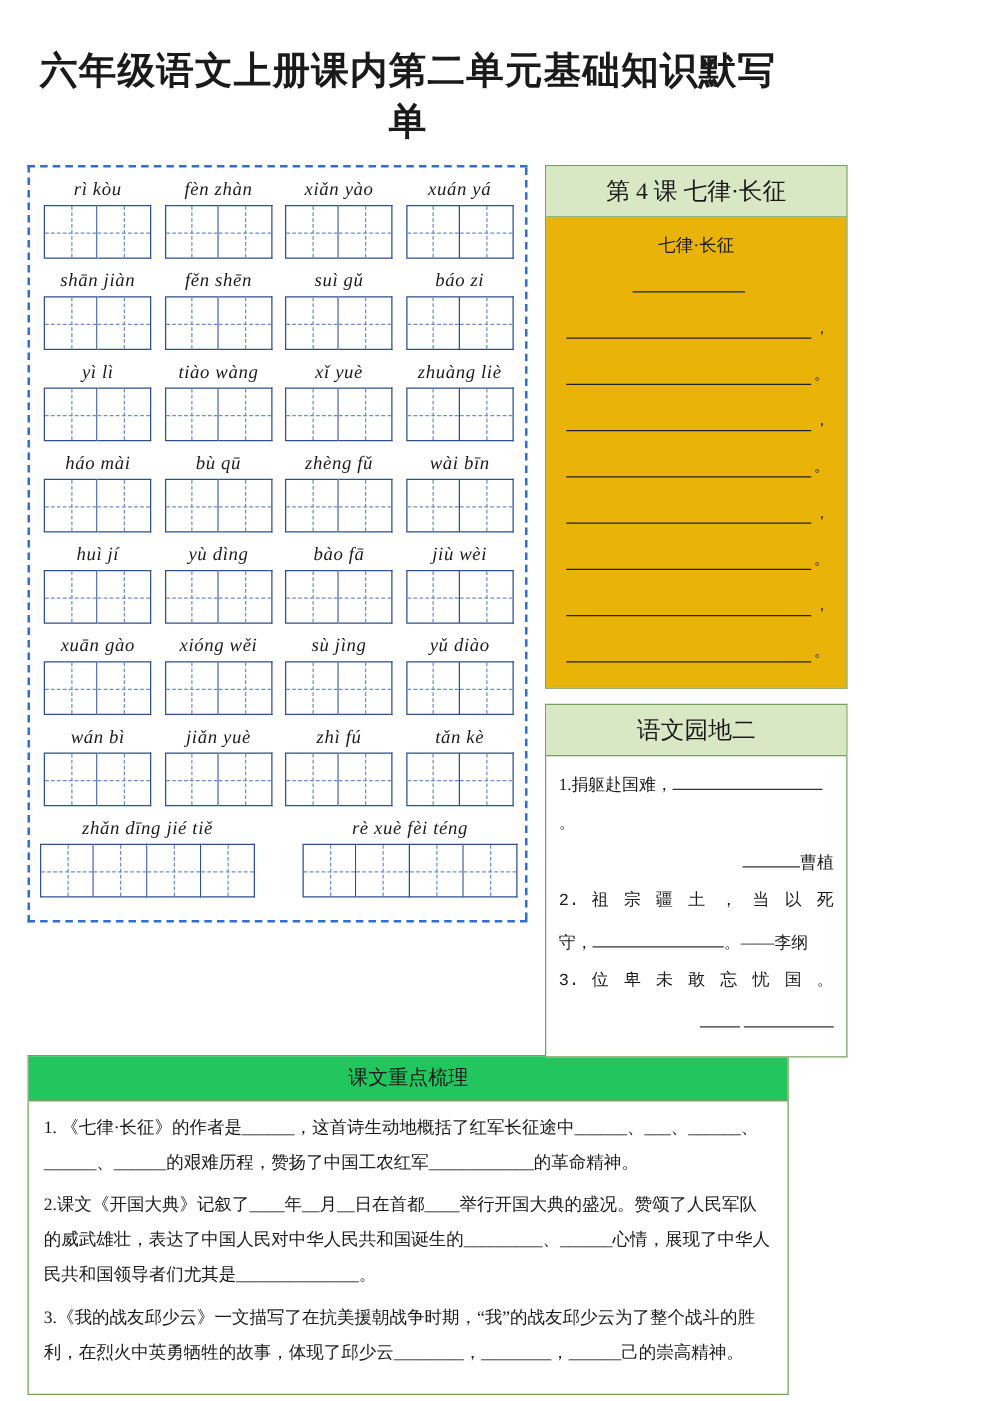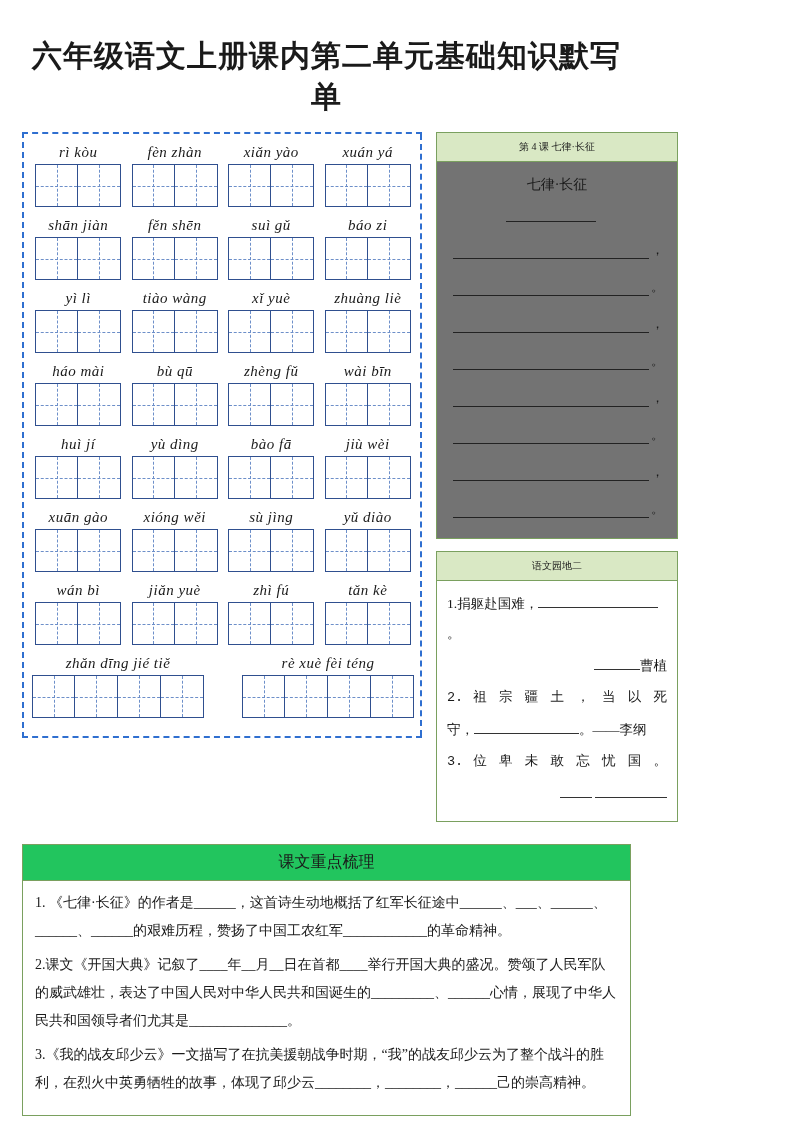--- a/index.html
+++ b/index.html
@@ -101,28 +101,28 @@
     flex-direction:column;
     gap: 12px;
   }
   .box {
     border: 1px solid #7aa05f;
     background: #ffffff;
   }
   .box-head {
     background: #d9e8c4;
     text-align:center;
-    font-size: 10px;
+    font-size: 19px;
     padding: 7px 0;
     font-weight: 500;
     border-bottom: 1px solid #7aa05f;
   }
   .poem-box { background:#dcebc9; }
   .poem-body {
-    background:#737373;
+    background:#eab308;
     padding: 10px 16px 16px 16px;
     text-align:center;
   }
   .poem-title {
     font-size: 14px;
     margin: 4px 0 14px 0;
   }
   .pline {
     display:flex;
     align-items:flex-end;

